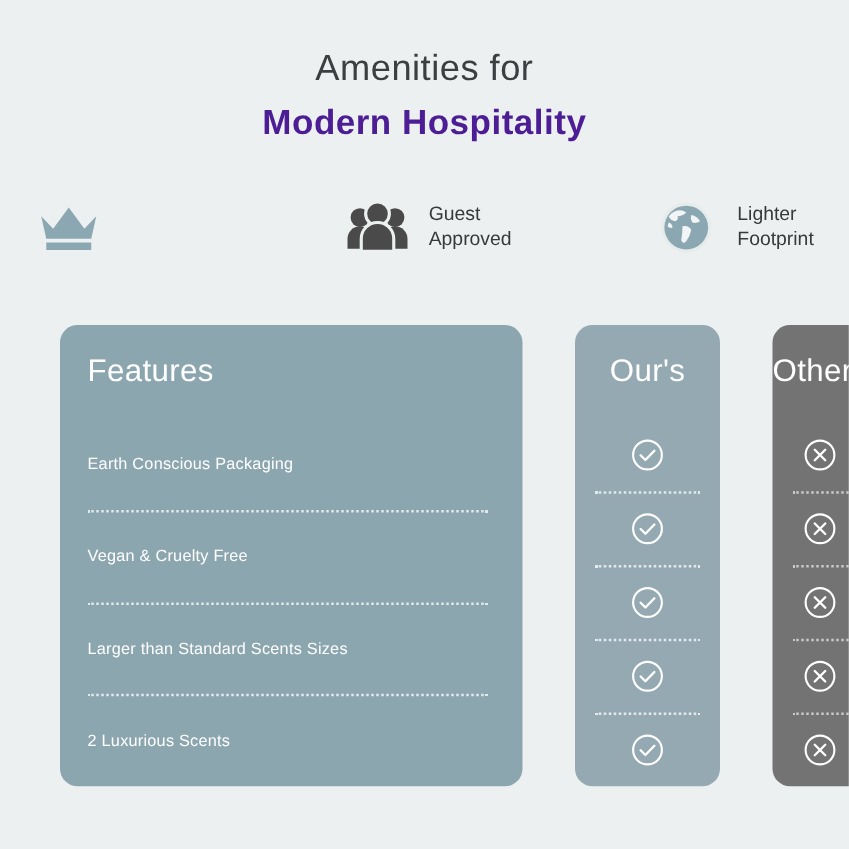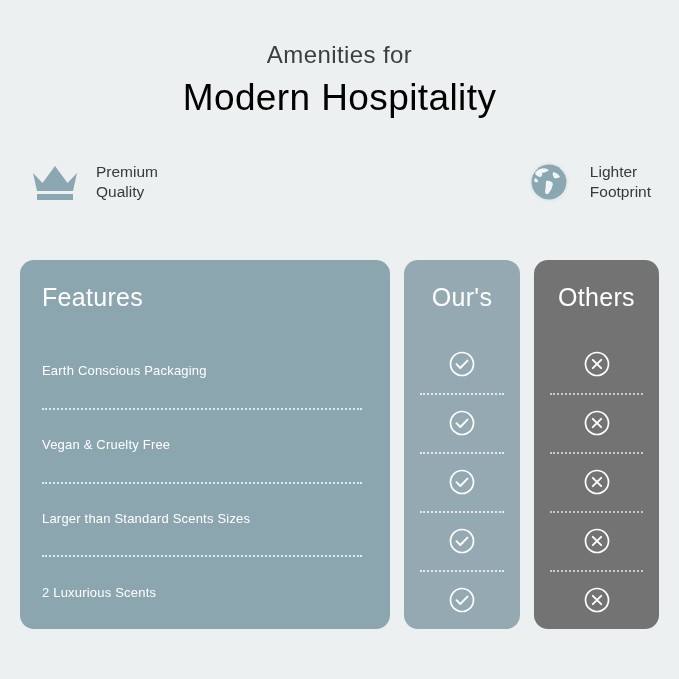--- a/index.html
+++ b/index.html
@@ -14,32 +14,32 @@
     overflow: hidden;
     position: relative;
   }
 
   
   .title-block {
     text-align: center;
     padding-top: 34px;
   }
   .title-line1 {
-    font-size: 24px;
+    font-size: 29px;
     color: #3b3f41;
     letter-spacing: 0.4px;
     line-height: 42px;
     font-weight: 400;
   }
   .title-line2 {
-    font-size: 37px;
-    color: #000000;
+    font-size: 28px;
+    color: #4c1d95;
     letter-spacing: 0.4px;
     line-height: 44px;
-    font-weight: 400;
+    font-weight: 700;
   }
 
   
   .icon-row {
     display: flex;
     align-items: center;
     margin-top: 36px;
     padding: 0 28px 0 26px;
   }
   .icon-item {
@@ -74,20 +74,21 @@
     padding: 0 20px;
     margin-top: 52px;
     align-items: stretch;
   }
   .panel {
     border-radius: 14px;
     box-sizing: border-box;
     display: flex;
     flex-direction: column;
     height: 369px;
+    margin-left: 28px;
   }
   .panel-features {
     flex: 0 0 370px;
     background: #8ca6b0;
     padding: 0 22px;
   }
   .panel-ours {
     flex: 0 0 116px;
     background: #95a9b2;
   }
@@ -160,24 +161,36 @@
 
 <div class="icon-row">
 
   <div class="icon-item">
     <span class="icon-holder">
       <svg width="50" height="42" viewBox="0 0 50 42">
         <path d="M3 12 L12.5 22 L25 5 L37.5 22 L47 12 L43 30 L7 30 Z" fill="#8ba8b2"></path>
         <rect x="7" y="33" width="36" height="6" fill="#8ba8b2"></rect>
       </svg>
     </span>
-    <span class="icon-label">Premium
-Quality</span>
-  </div>
-
+  </div>
+
+  <div class="icon-item">
+    <span class="icon-holder">
+      <svg width="52" height="42" viewBox="0 0 52 42">
+        <circle cx="12" cy="13" r="7.5" fill="#4a4a4a"></circle>
+        <path d="M2 38 v-8 a10 10 0 0 1 20 0 v8 z" fill="#4a4a4a"></path>
+        <circle cx="40" cy="13" r="7.5" fill="#4a4a4a"></circle>
+        <path d="M30 38 v-8 a10 10 0 0 1 20 0 v8 z" fill="#4a4a4a"></path>
+        <circle cx="26" cy="10" r="9.5" fill="#4a4a4a" stroke="#edf0f0" stroke-width="2.5"></circle>
+        <path d="M13 40 v-10 a13 13 0 0 1 26 0 v10 z" fill="#4a4a4a" stroke="#edf0f0" stroke-width="2.5"></path>
+      </svg>
+    </span>
+    <span class="icon-label">Guest
+Approved</span>
+  </div>
 
   <div class="icon-item globe-item">
     <span class="icon-holder">
       <svg width="44" height="44" viewBox="0 0 44 44">
         <circle cx="22" cy="22" r="20" fill="#e6ebec"></circle>
         <circle cx="22" cy="22" r="17.5" fill="#8ba8b2"></circle>
         <path d="M13 9 q5 -2 9 1 q-3 3 -7 3 q1 3 -2 4 q-4 -1 -5 -4 q2 -3 5 -4 z" fill="#f2f5f5"></path>
         <path d="M26 12 q5 1 7 5 q-3 2 -6 1 q-2 -3 -1 -6 z" fill="#f2f5f5"></path>
         <path d="M19 21 q5 -1 7 3 q-1 5 -4 9 q-3 3 -4 -1 q1 -6 1 -11 z" fill="#f2f5f5"></path>
         <path d="M8 18 q3 1 3 4 q-2 1 -4 -1 z" fill="#f2f5f5"></path>

